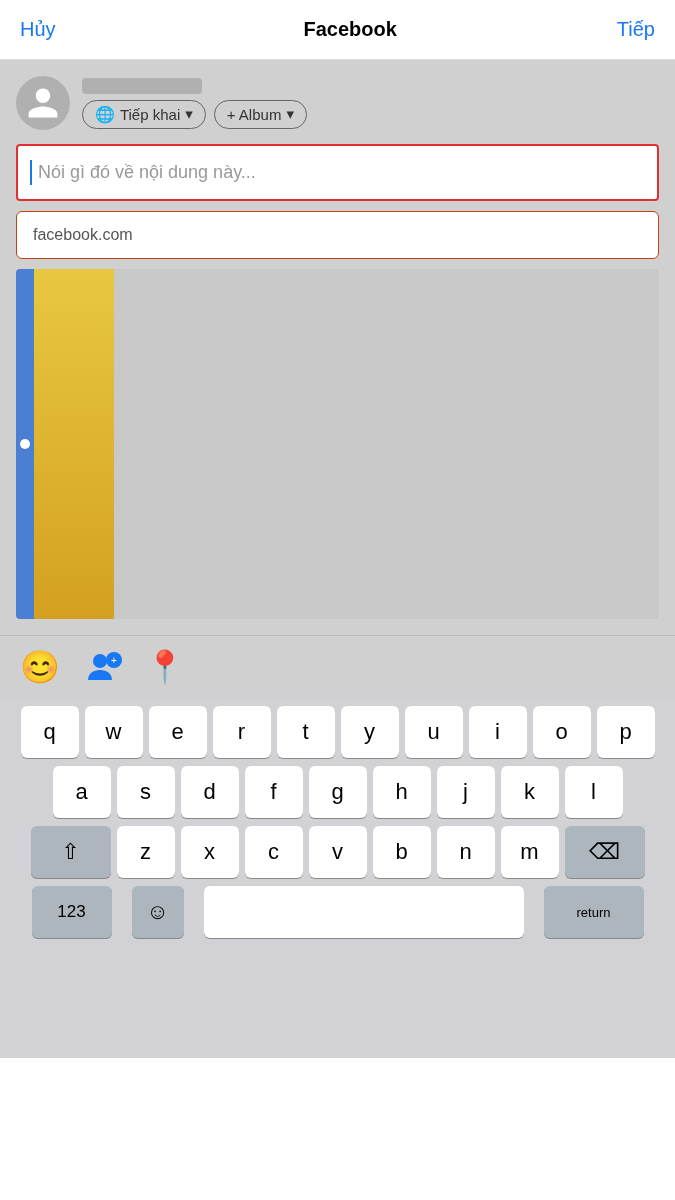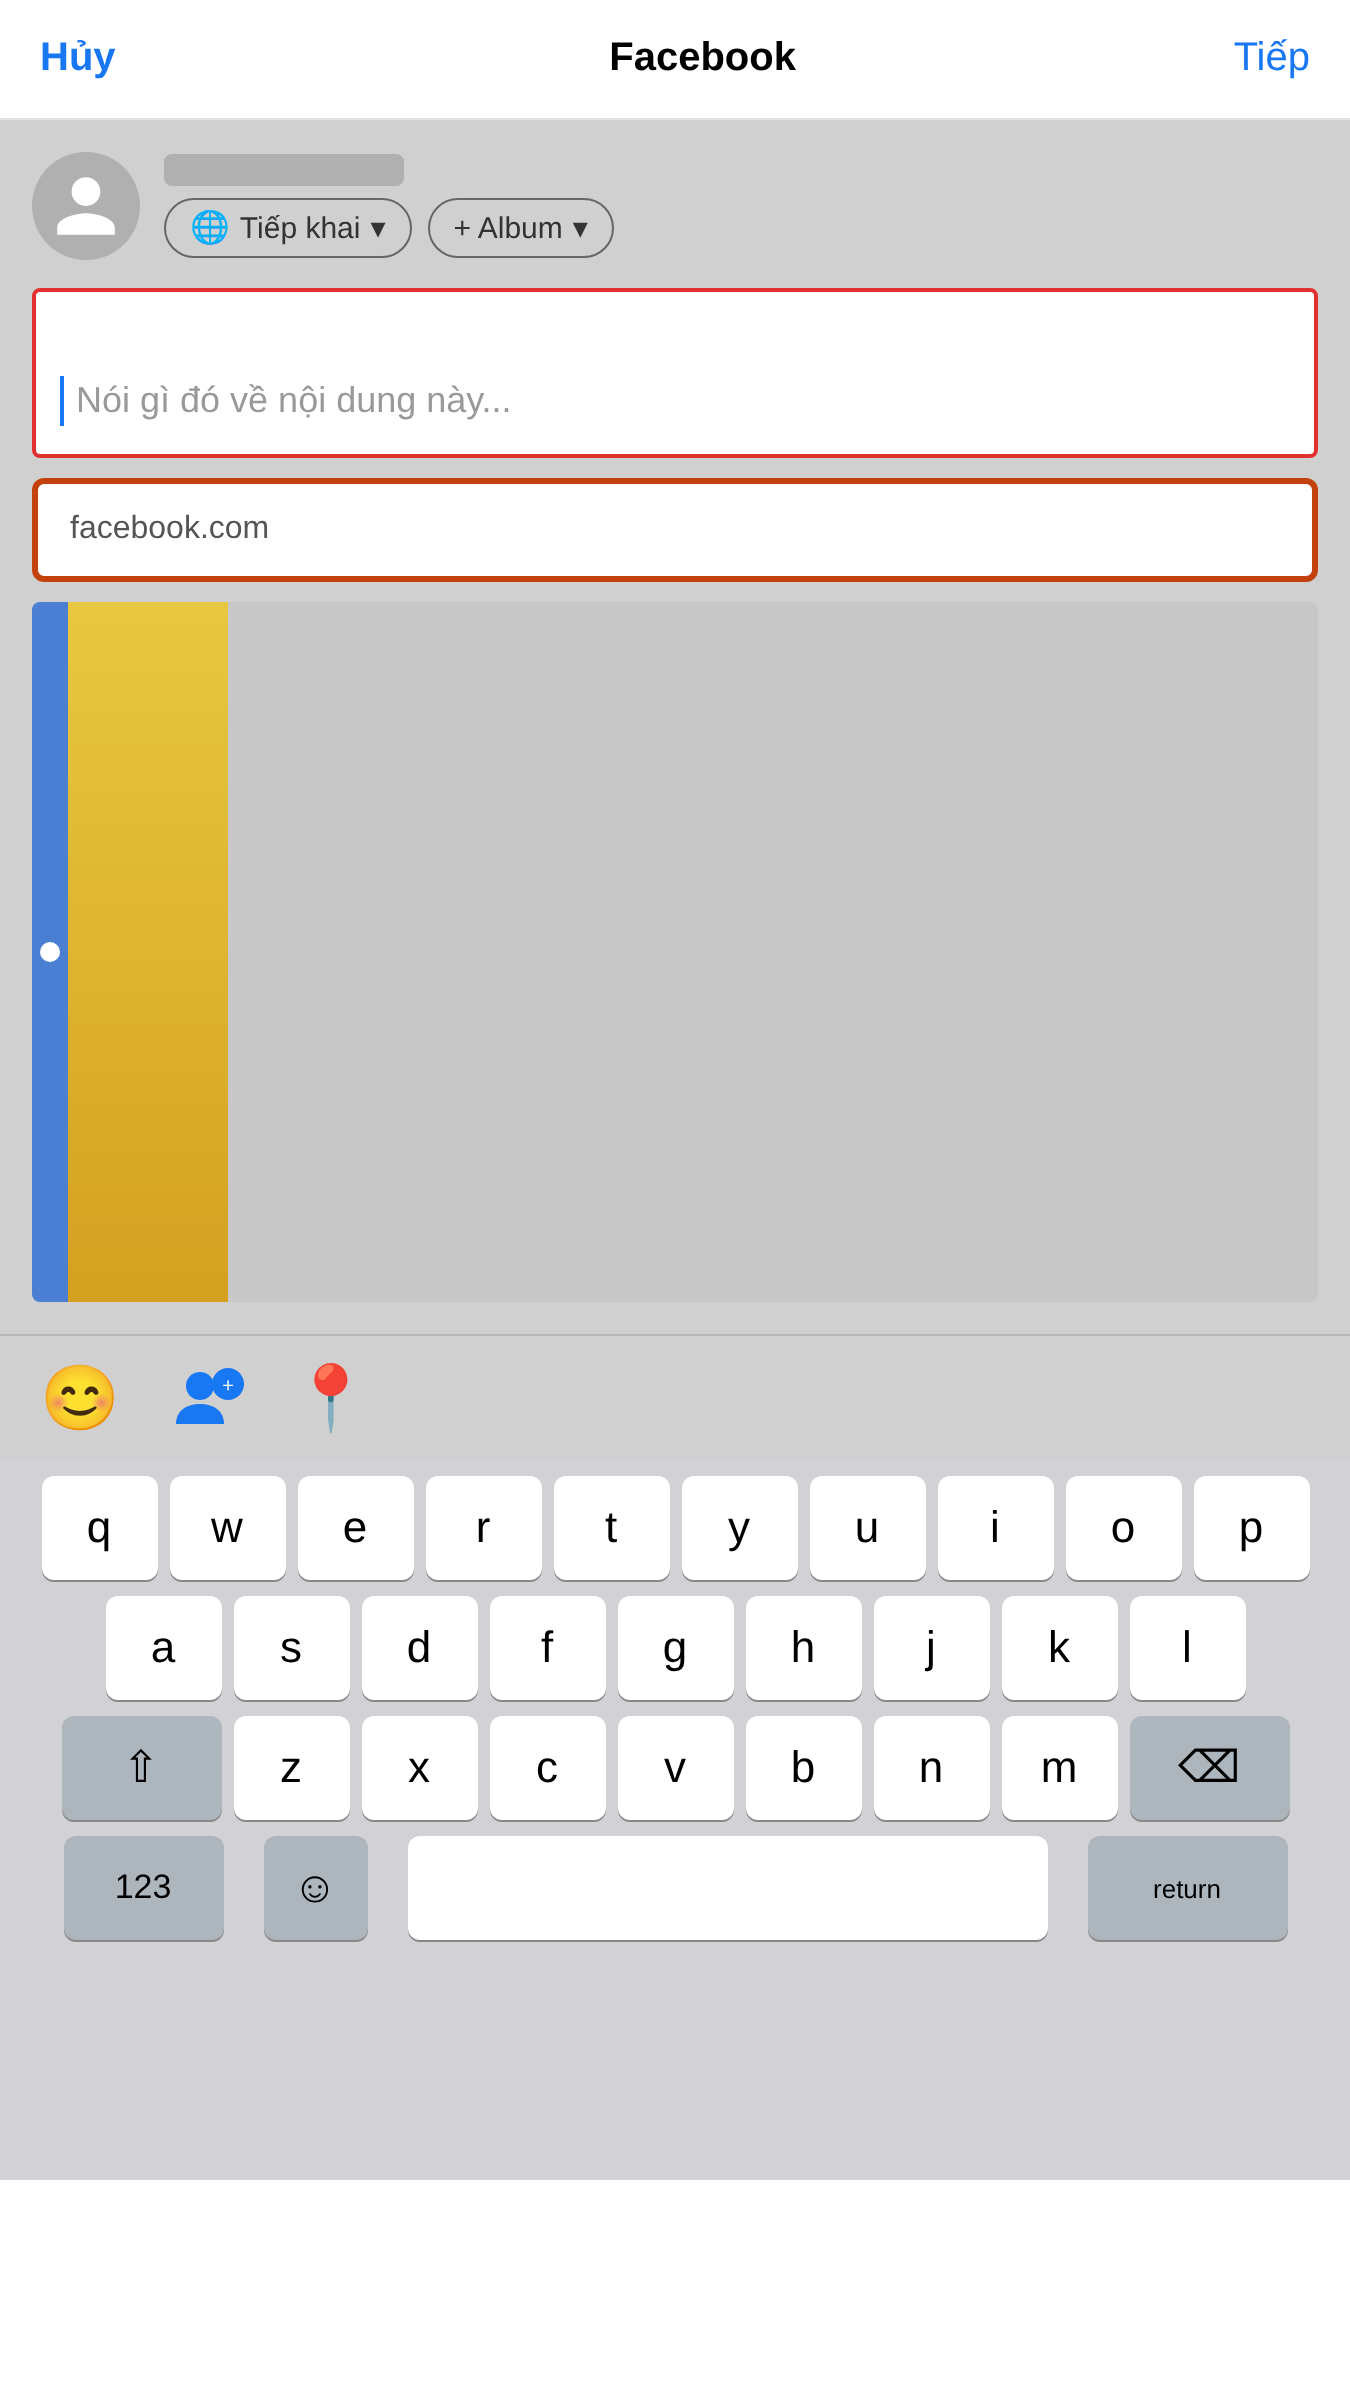--- a/index.html
+++ b/index.html
@@ -17,21 +17,21 @@
       align-items: center;
       justify-content: space-between;
       padding: 14px 20px;
       background: #fff;
       border-bottom: 1px solid #e0e0e0;
       height: 60px;
     }
     .header-cancel {
       color: #1877f2;
       font-size: 20px;
-      font-weight: 700;
+      font-weight: 400;
       cursor: pointer;
     }
     .header-title {
       font-size: 20px;
       font-weight: 700;
       color: #000;
       margin-left: 28px;
     }
     .header-next {
       color: #1877f2;
@@ -107,27 +107,26 @@
       border-radius: 4px;
       padding: 14px 12px;
       margin-bottom: 10px;
     }
     .text-input-placeholder {
       color: #999;
       font-size: 18px;
       border-left: 2px solid #1877f2;
       padding-left: 6px;
       line-height: 1.4;
-      margin-top: 28px;
     }
 
     
     .url-preview {
       background: #fff;
-      border: 3px solid #c2410c;
+      border: 1px solid #c2410c;
       border-radius: 6px;
       padding: 14px 16px;
       margin-bottom: 10px;
     }
     .url-text {
       font-size: 16px;
       color: #555;
     }
 
     

